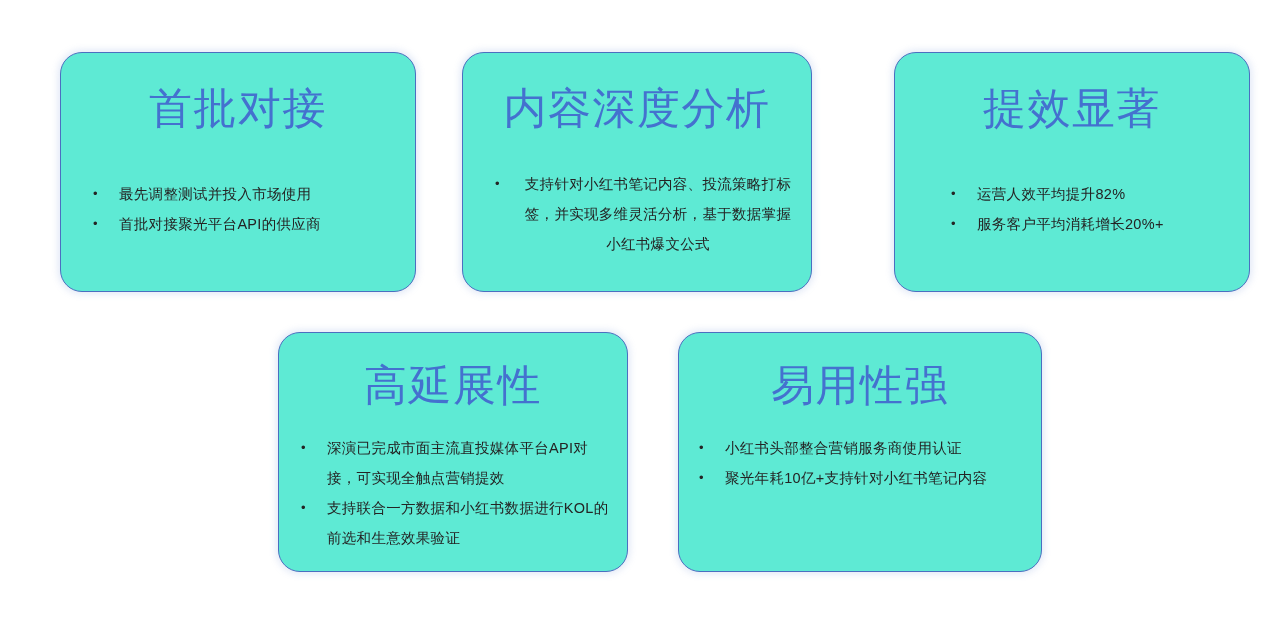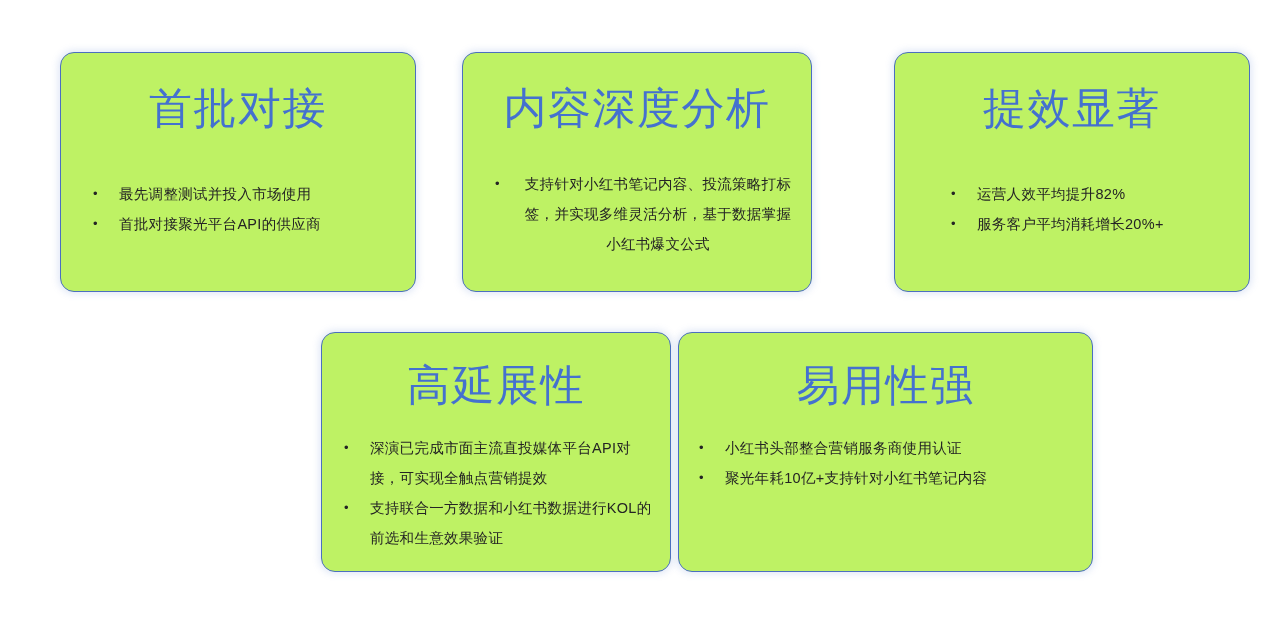--- a/index.html
+++ b/index.html
@@ -18,34 +18,34 @@
 
   #slide {
     position: absolute;
     inset: 0;
     background: #ffffff;
   }
 
   .card {
     position: absolute;
     box-sizing: border-box;
-    background: #bef264;
+    background: #5eead4;
     border: 1.4px solid #4b6fc0;
-    border-radius: 14px;
+    border-radius: 22px;
     box-shadow: 0 0 7px 2px rgba(120, 150, 215, 0.22);
   }
 
   
   .card-1 { left: 60px;  top: 52px;  width: 356px; height: 240px; }
   .card-2 { left: 462px; top: 52px;  width: 350px; height: 240px; }
   .card-3 { left: 858px; top: 52px;  width: 356px; height: 240px; margin-left: 36px; }
 
   
-  .card-4 { left: 278px; top: 332px; width: 350px; height: 240px; margin-left: 43px; }
-  .card-5 { left: 678px; top: 332px; width: 415px; height: 240px; }
+  .card-4 { left: 278px; top: 332px; width: 350px; height: 240px; }
+  .card-5 { left: 678px; top: 332px; width: 364px; height: 240px; }
 
   .card-title {
     position: absolute;
     left: 0;
     right: 0;
     text-align: center;
     color: #4471cf;
     font-size: 43px;
     line-height: 1.05;
     font-weight: 400;

